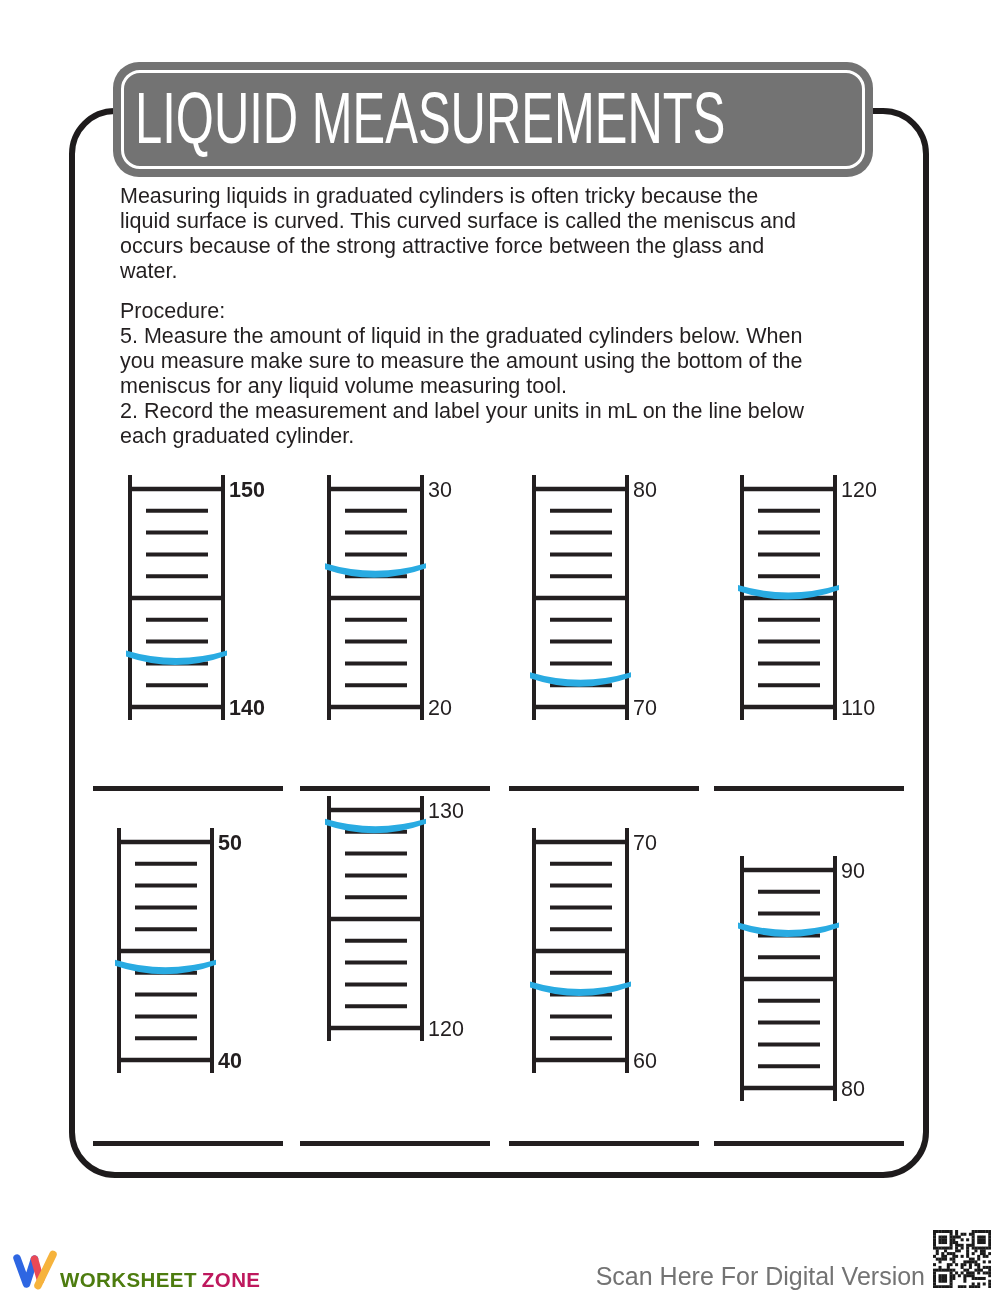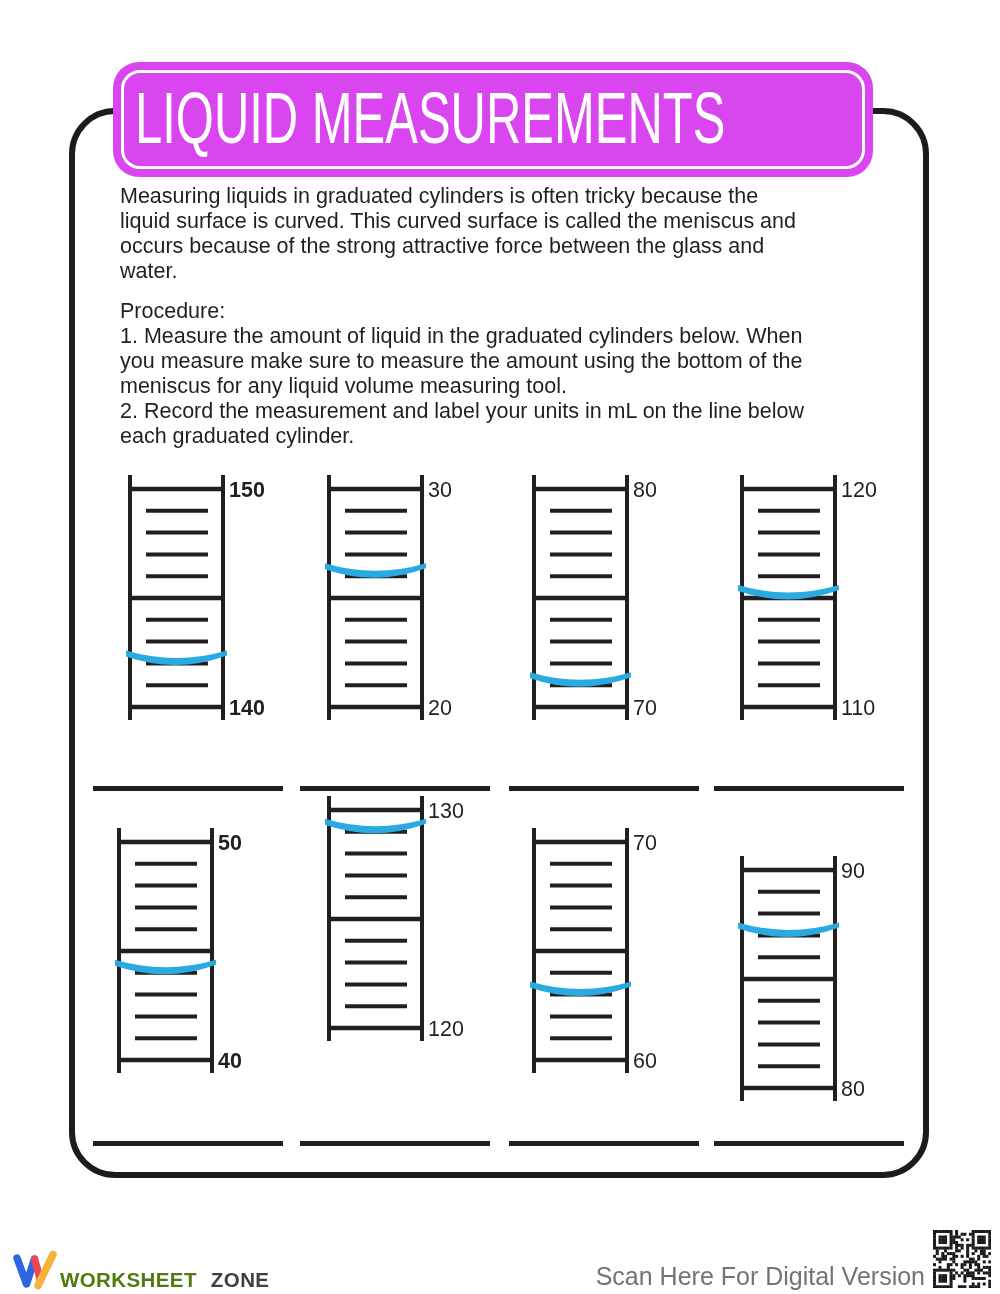--- a/index.html
+++ b/index.html
@@ -6,21 +6,21 @@
   .canvas{
     position:relative;width:1000px;height:1294px;background:#ffffff;
     font-family:"Liberation Sans", sans-serif;color:#231f20;overflow:hidden;
   }
   .page-border{
     position:absolute;left:69px;top:108px;width:848px;height:1058px;
     border:6px solid #1e1b1c;border-radius:46px;background:transparent;z-index:1;
   }
   .header-banner{
     position:absolute;left:113px;top:62px;width:760px;height:115px;
-    background:#d946ef;border-radius:26px;z-index:2;
+    background:#737373;border-radius:26px;z-index:2;
   }
   .header-inner{
     position:absolute;left:8px;top:8px;right:8px;bottom:8px;
     border:3.5px solid #ffffff;border-radius:19px;
   }
   .page-title{
     position:absolute;left:22px;top:0;margin:0;height:115px;line-height:112px;
     font-size:72px;font-weight:400;color:#ffffff;letter-spacing:0px;white-space:nowrap;
     transform:scaleX(0.68);transform-origin:left center;
   }
@@ -31,21 +31,21 @@
   .intro{top:184px;}
   .procedure{top:299px;}
   .cyl{position:absolute;width:150px;height:254px;z-index:2;}
   .answer-line{position:absolute;width:190px;height:5px;background:#231f20;z-index:2;}
   .footer-logo{position:absolute;left:13px;top:1250px;z-index:2;}
   .brand{
     position:absolute;left:60px;top:1268px;font-size:20.5px;font-weight:bold;
     letter-spacing:0.4px;z-index:2;white-space:nowrap;
   }
   .brand .p1{color:#4d7c0f;}
-  .brand .p2{color:#404040;margin-left:14px;}
+  .brand .p2{color:#be185d;margin-left:5px;}
   .scan-text{
     position:absolute;right:75px;top:1262px;font-size:25px;color:#737373;z-index:2;white-space:nowrap;
   }
   .qr{position:absolute;left:933px;top:1230px;z-index:2;}
 </style>
 </head>
 <body>
 
 <div class="canvas">
 
@@ -55,21 +55,21 @@
     <div class="header-inner"></div>
     <h1 class="page-title">LIQUID MEASUREMENTS</h1>
   </div>
 
   <div class="textblock intro">Measuring liquids in graduated cylinders is often tricky because the
 liquid surface is curved. This curved surface is called the meniscus and
 occurs because of the strong attractive force between the glass and
 water.</div>
 
   <div class="textblock procedure">Procedure:
-1. Measure the amount of liquid in the graduated cylinders below. When
+5. Measure the amount of liquid in the graduated cylinders below. When
 you measure make sure to measure the amount using the bottom of the
 meniscus for any liquid volume measuring tool.
 2. Record the measurement and label your units in mL on the line below
 each graduated cylinder.</div>
 
   <div id="cylinder-layer">
       <div class="cyl" style="left: 126px; top: 471px; font-weight: bold;"><svg width="150" height="254" viewBox="0 0 150 254">
           <line x1="4" y1="4" x2="4" y2="249" stroke="#231f20" stroke-width="4"></line>
           <line x1="97" y1="4" x2="97" y2="249" stroke="#231f20" stroke-width="4"></line>
           <line x1="2" y1="18" x2="99" y2="18" stroke="#231f20" stroke-width="4.6"></line>

